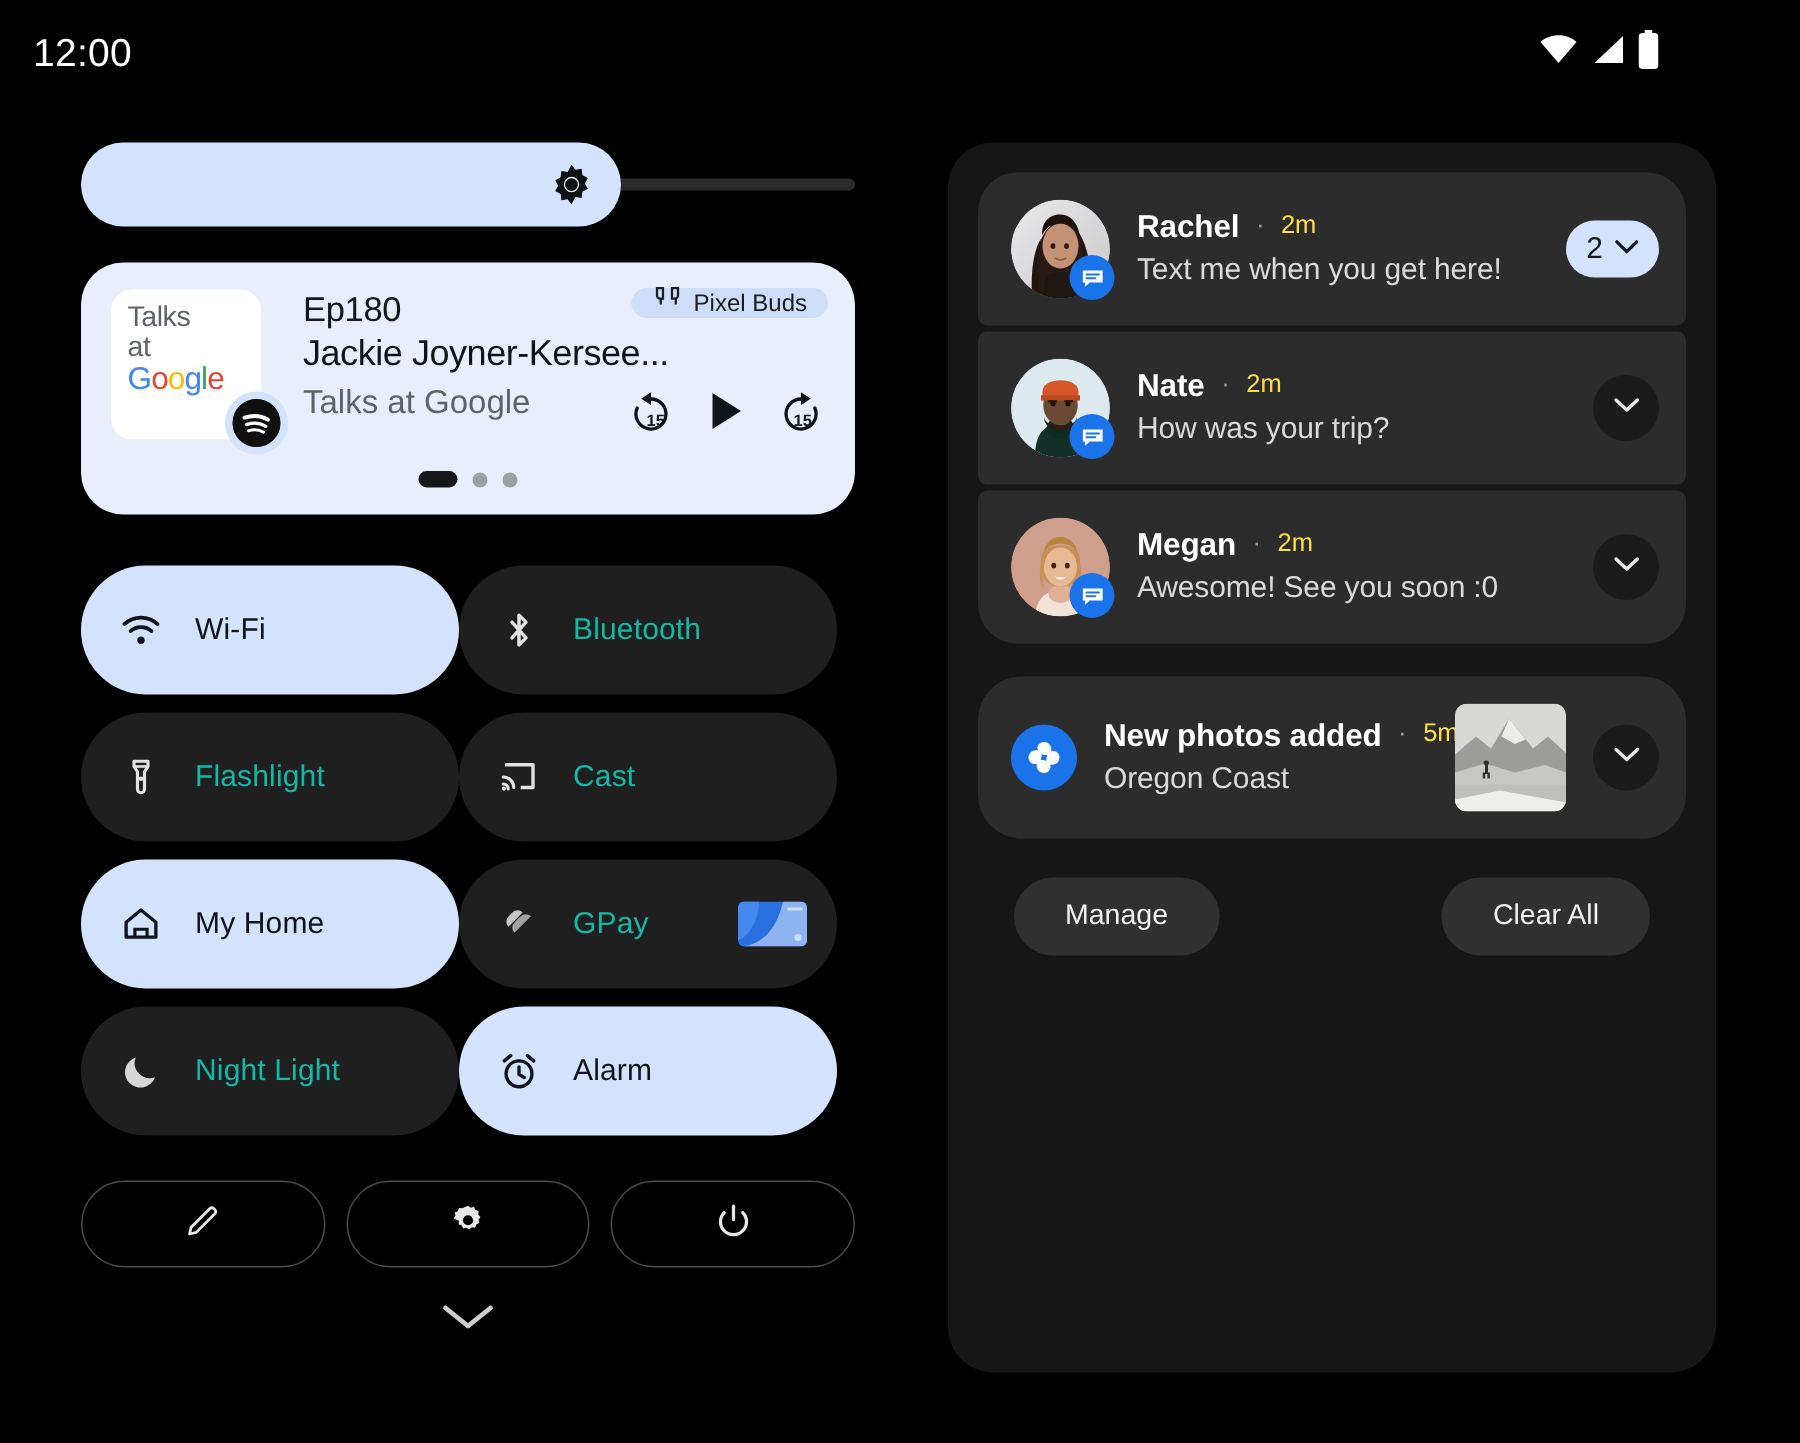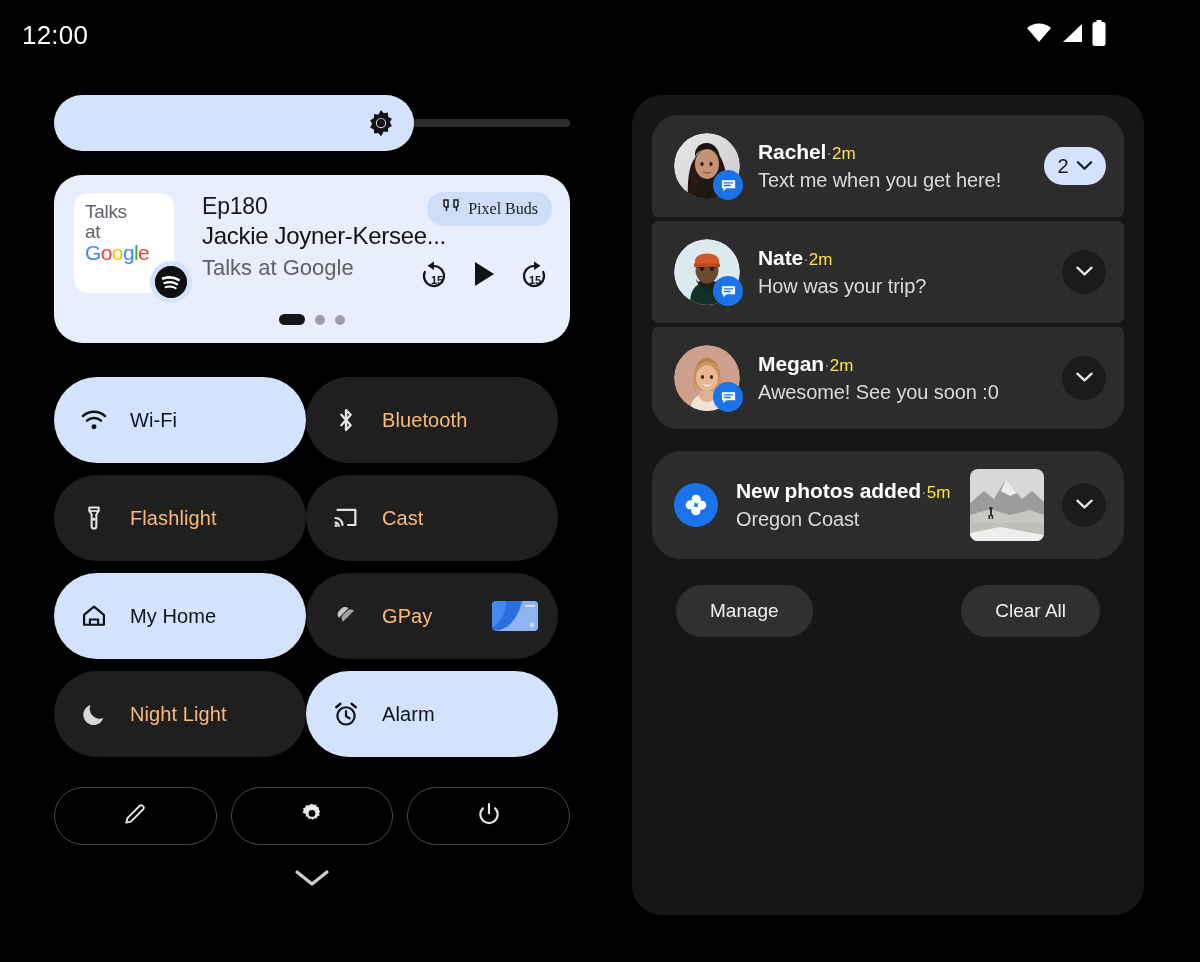--- a/index.html
+++ b/index.html
@@ -57,44 +57,44 @@
     width: 42px; height: 42px; border-radius: 50%;
     background: #d3e3fd; display: flex; align-items: center; justify-content: center;
   }
   .spotify-dot { width: 32px; height: 32px; border-radius: 50%; background: #111; display:block; }
 
   .media-info { flex: 1; padding-left: 28px; position: relative; }
   .media-ep { font-size: 23px; color: #14171c; font-weight: 500; letter-spacing: -.2px; }
   .media-title { font-size: 24px; color: #101318; font-weight: 500; margin-top: 2px; letter-spacing: -.3px; }
   .media-app { font-size: 22px; color: #5f6368; margin-top: 5px; }
   .buds-chip {
-    position: absolute; right: -2px; top: -1px; height: 34px;
+    position: absolute; right: -2px; top: -1px; height: 20px;
     background: #cfdef8; border-radius: 16px;
-    display: flex; align-items: center; gap: 7px; padding: 0 14px; font-family: Liberation Serif, serif;
+    display: flex; align-items: flex-end; gap: 7px; padding: 0 14px;
   }
   .buds-label { font-size: 16px; color: #1b1c1f; font-weight: 500; }
   .media-controls {
     position: absolute; right: 0px; top: 66px;
     display: flex; align-items: center; gap: 21px;
   }
   .ctrl { cursor: pointer; display: block; }
   .dots { position: absolute; left: 50%; transform: translateX(-50%); bottom: 18px; display: flex; align-items: center; gap: 10px; }
   .dot { width: 10px; height: 10px; border-radius: 50%; background: #9aa0a6; }
   .dot.active { width: 26px; height: 11px; border-radius: 6px; background: #15171a; }
 
   
   .tiles { margin-top: 34px; display: grid; grid-template-columns: 252px 252px; gap: 12px 0; }
   .tile {
     height: 86px; border-radius: 43px; display: flex; align-items: center;
     padding: 0 26px; gap: 22px; cursor: pointer; position: relative;
   }
   .tile.off { background: #1f1f1f; }
   .tile.on  { background: #d3e3fd; }
   .tile-label { font-size: 20px; font-weight: 500; letter-spacing: .1px; }
-  .tile.off .tile-label { color: #fdba74; }
+  .tile.off .tile-label { color: #14b8a6; }
   .tile.on  .tile-label { color: #101318; }
   .tile-ico { width: 28px; height: 28px; flex: 0 0 28px; display: block; }
   .gpay-card {
     position: absolute; right: 20px; top: 50%; transform: translateY(-50%);
     width: 46px; height: 30px; border-radius: 4px; overflow: hidden;
   }
 
   
   .footer-btns { margin-top: 30px; display: flex; gap: 14px; }
   .fbtn {
@@ -120,21 +120,21 @@
   .notif.mid   { border-radius: 6px; }
   .notif.last  { border-radius: 6px 6px 26px 26px; }
   .notif.solo  { border-radius: 29px; margin-top: 22px; }
   .avatar-wrap { position: relative; width: 66px; height: 66px; flex: 0 0 66px; }
   .avatar { width: 66px; height: 66px; border-radius: 50%; overflow: hidden; display:block; }
   .app-pin {
     position: absolute; right: -3px; bottom: -1px; width: 30px; height: 30px;
     border-radius: 50%; background: #1a73e8; display: flex; align-items: center; justify-content: center;
   }
   .notif-body { flex: 1; min-width: 0; }
-  .notif-head { display: flex; align-items: flex-end; }
+  .notif-head { display: flex; align-items: flex-start; gap: 11px; }
   .notif-name { font-size: 21px; color: #fff; font-weight: 700; letter-spacing: -.1px; }
   .notif-sep { color: #9e9e9e; font-size: 17px; }
   .notif-time { font-size: 17px; color: #fde047; }
   .notif-text { font-size: 20px; color: #dadada; margin-top: 5px; letter-spacing: -.1px; }
   .count-chip {
     background: #d3e3fd; border-radius: 19px; height: 38px; min-width: 62px;
     display: flex; align-items: center; justify-content: center; gap: 7px; padding: 0 12px; cursor: pointer;
   }
   .count-num { font-size: 20px; color: #16191d; font-weight: 500; }
   .expand-btn {

